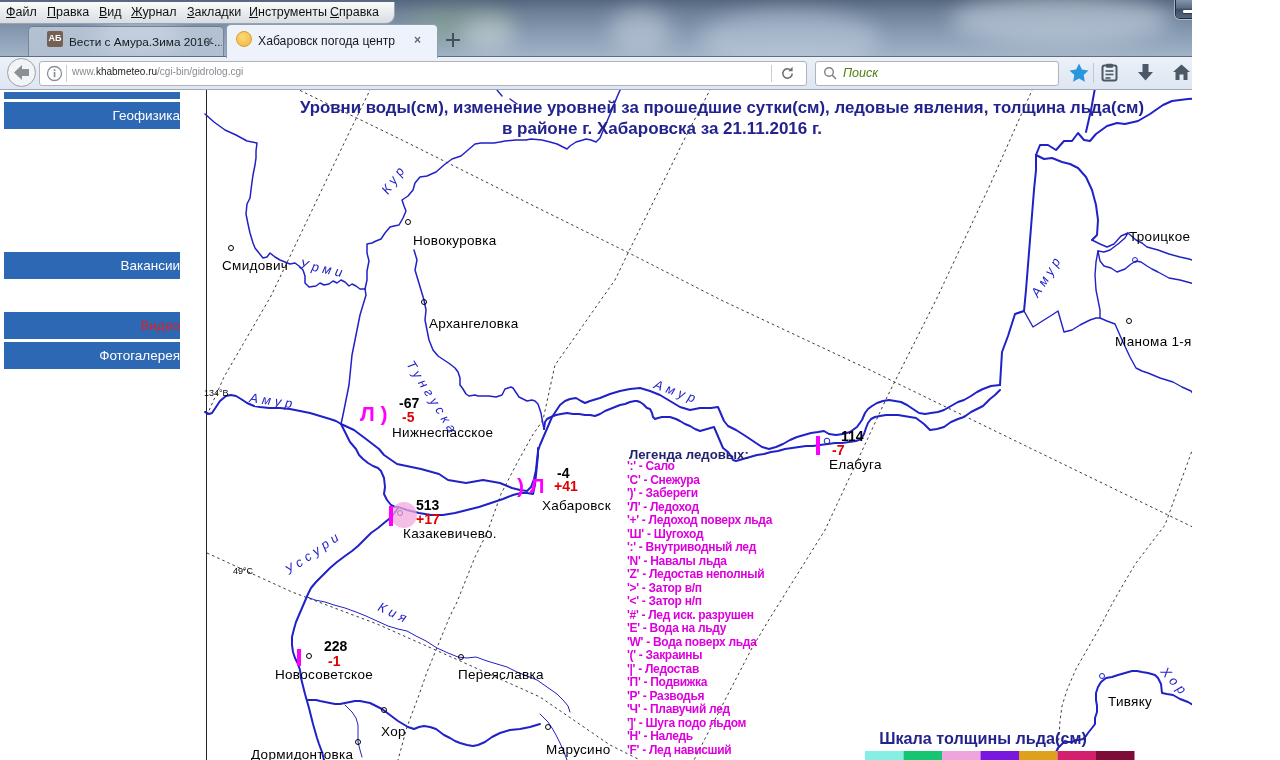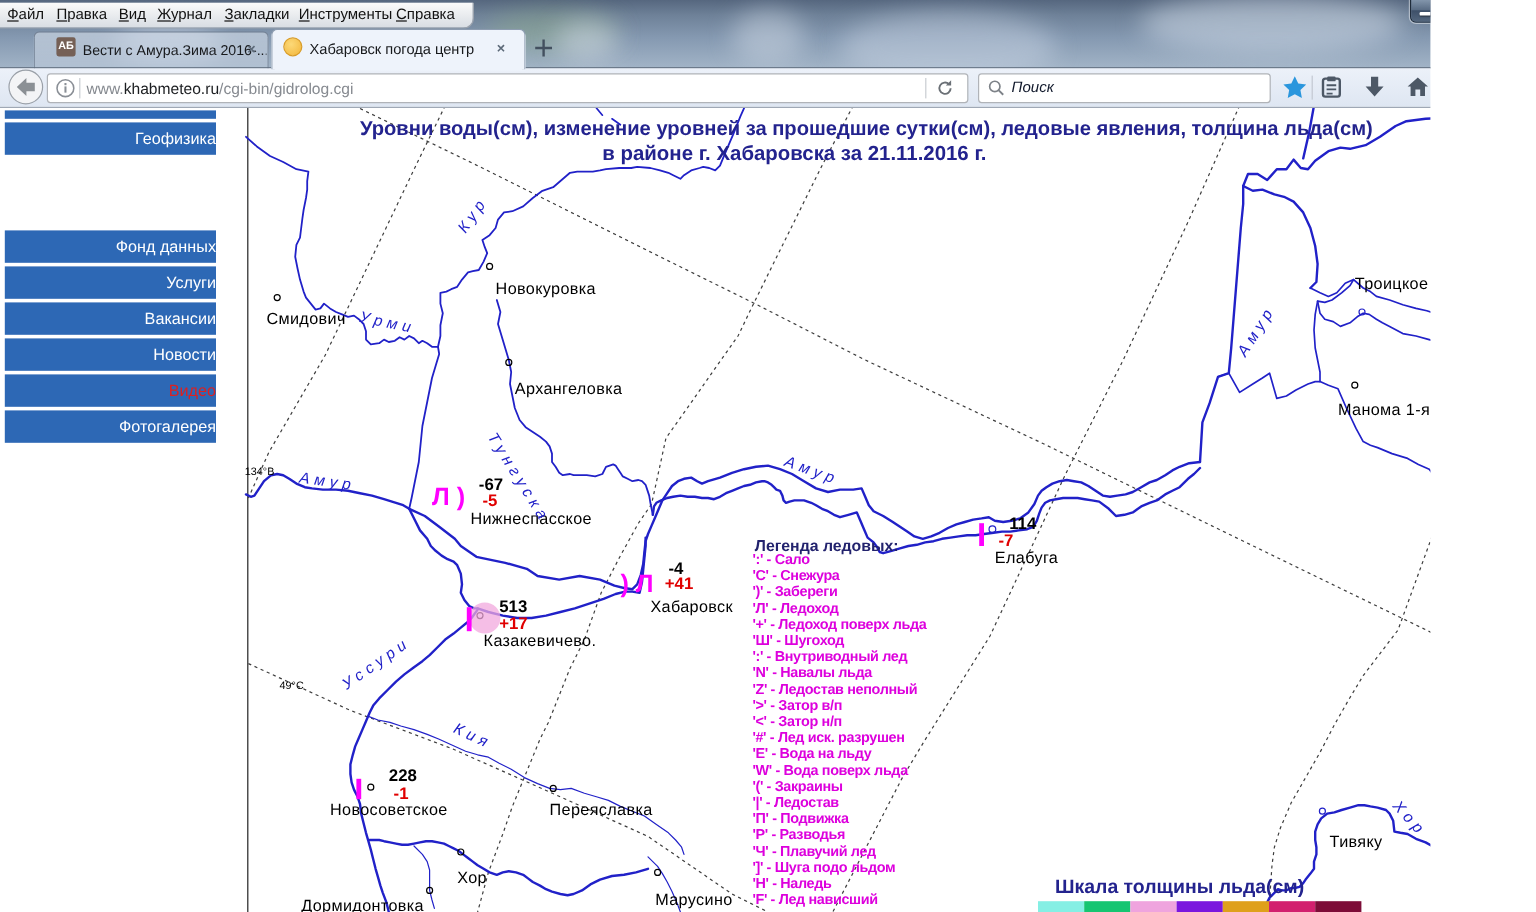--- a/index.html
+++ b/index.html
@@ -105,33 +105,33 @@
       <circle cx="16.5" cy="16.5" r="14" fill="#f3f4f6" stroke="#9aa0a8" stroke-width="1"></circle>
       <path d="M9 16.5 L17 9 17 13 24 13 24 20 17 20 17 24 Z" fill="#8b9095"></path>
     </svg>
     <div class="abs" id="urlbar">
       <svg class="abs" style="left:6px;top:3px;" width="17" height="17" viewBox="0 0 17 17">
         <circle cx="8.5" cy="8.5" r="7" fill="none" stroke="#8a8f96" stroke-width="1.3"></circle>
         <rect x="7.7" y="7" width="1.7" height="5.2" fill="#8a8f96"></rect>
         <rect x="7.7" y="4.2" width="1.7" height="1.8" fill="#8a8f96"></rect>
       </svg>
       <div class="abs" style="left:26px;top:3px;width:1px;height:17px;background:#c9ccd1;"></div>
-      <div class="abs" style="left:32px;top:4px;font-size:13px;color:#868a90;">www.<span style="color:#1c1e21;">khabmeteo.ru</span>/cgi-bin/gidrolog.cgi</div>
+      <div class="abs" style="left:32px;top:4px;font-size:10px;color:#868a90;">www.<span style="color:#1c1e21;">khabmeteo.ru</span>/cgi-bin/gidrolog.cgi</div>
       <div class="abs" style="left:731px;top:3px;width:1px;height:17px;background:#c9ccd1;"></div>
       <svg class="abs" style="left:739px;top:3px;" width="17" height="17" viewBox="0 0 17 17">
         <path d="M13.2 8.5 a4.7 4.7 0 1 1 -1.4 -3.35" fill="none" stroke="#6b7076" stroke-width="1.6"></path>
         <path d="M13.6 1.8 L13.6 6.2 9.2 6.2 Z" fill="#6b7076"></path>
       </svg>
     </div>
     <div class="abs" id="searchbox">
       <svg class="abs" style="left:7px;top:4px;" width="15" height="15" viewBox="0 0 15 15">
         <circle cx="6" cy="6" r="4.3" fill="none" stroke="#7d8288" stroke-width="1.4"></circle>
         <line x1="9.3" y1="9.3" x2="13" y2="13" stroke="#7d8288" stroke-width="1.6"></line>
       </svg>
-      <div class="abs" style="left:27px;top:4px;font-size:12.5px;color:#0f172a;font-style:italic;text-align:right;">Поиск</div>
+      <div class="abs" style="left:27px;top:4px;font-size:12.5px;color:#4d7c0f;font-style:italic;text-align:right;">Поиск</div>
     </div>
 
     <svg class="abs" style="left:1068px;top:5px;" width="22" height="22" viewBox="0 0 22 22">
       <path d="M11 1.5 L13.9 7.6 20.5 8.5 15.7 13.1 16.9 19.7 11 16.5 5.1 19.7 6.3 13.1 1.5 8.5 8.1 7.6 Z" fill="#2a96dd"></path>
     </svg>
     <div class="abs" style="left:1093px;top:6px;width:1px;height:20px;background:#c2c8d2;"></div>
 
     <svg class="abs" style="left:1100px;top:6px;" width="19" height="19" viewBox="0 0 19 19">
       <rect x="2.5" y="2.5" width="14" height="15" rx="2" fill="none" stroke="#4d5866" stroke-width="2"></rect>
       <rect x="6" y="0.8" width="7" height="4" rx="1" fill="#4d5866"></rect>
@@ -156,24 +156,21 @@
 
     <svg class="abs" style="left:1247px;top:6px;" width="20" height="20" viewBox="0 0 20 20">
       <rect x="1" y="2.5" width="18" height="3.2" rx="1.2" fill="#3f4b5a"></rect>
       <rect x="1" y="8.4" width="18" height="3.2" rx="1.2" fill="#3f4b5a"></rect>
       <rect x="1" y="14.3" width="18" height="3.2" rx="1.2" fill="#3f4b5a"></rect>
     </svg>
   </div>
 
   <div class="abs sbtn" style="top:92px;height:7px;"></div>
   <div class="abs sbtn" style="top:102px;">Геофизика</div>
-  <div class="abs sbtn" style="top:192px;">Фонд данных</div>
-  <div class="abs sbtn" style="top:222px;">Услуги</div>
   <div class="abs sbtn" style="top:252px;">Вакансии</div>
-  <div class="abs sbtn" style="top:282px;">Новости</div>
   <div class="abs sbtn" style="top:312px;color:#dd2020;">Видео</div>
   <div class="abs sbtn" style="top:342px;">Фотогалерея</div>
 
   <svg class="abs" style="left:0px;top:90px;" width="1263" height="670" viewBox="0 90 1263 670" id="mapsvg">
 
     <line x1="206.5" y1="90" x2="206.5" y2="760" stroke="#222" stroke-width="1"></line>
     <line x1="1205.5" y1="90" x2="1205.5" y2="760" stroke="#222" stroke-width="1"></line>
 
     <g stroke="#3d3d3d" stroke-width="1" fill="none" stroke-dasharray="2.6 3">
       <path d="M371,88 L348,135 271,296 224,377 207,415"></path>

